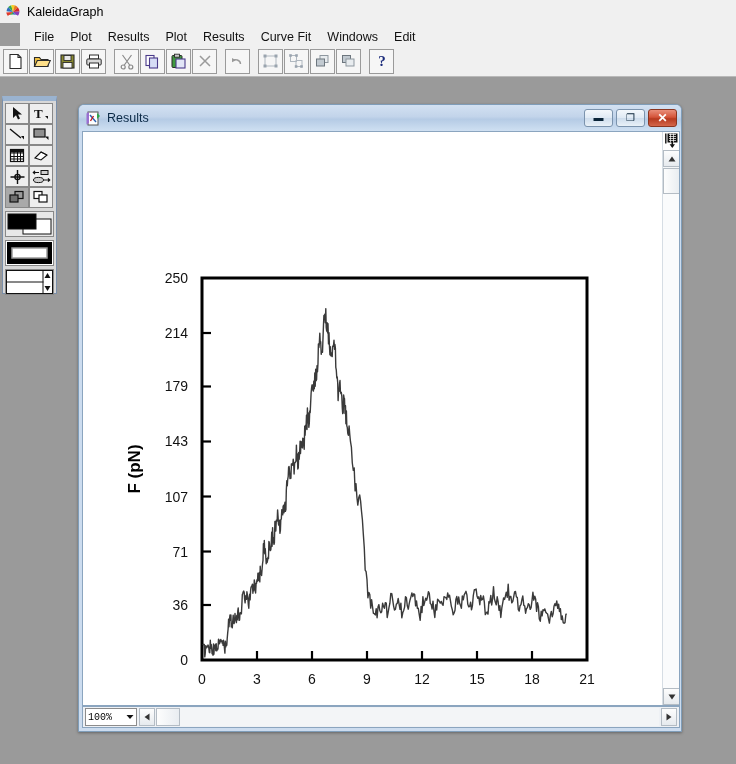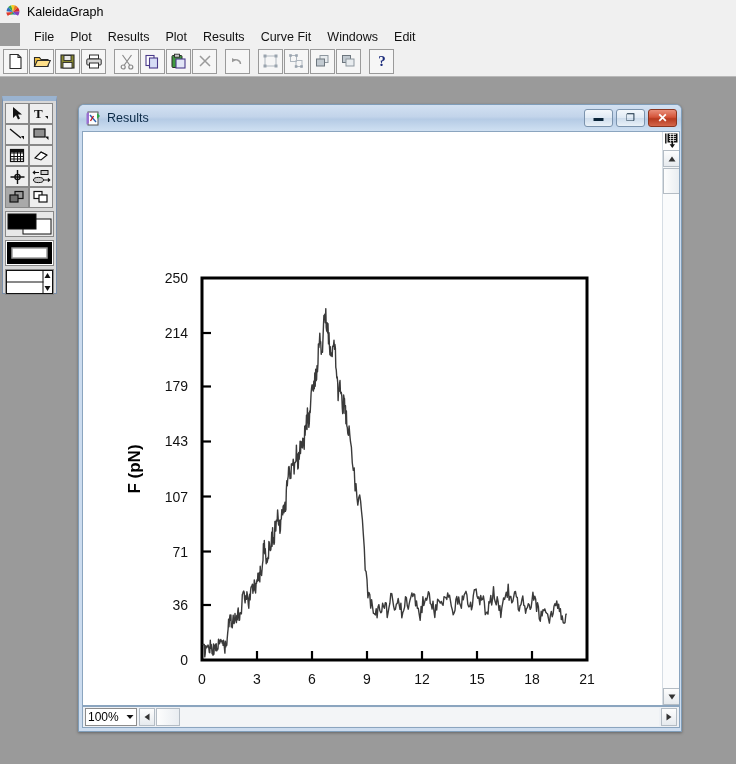--- a/index.html
+++ b/index.html
@@ -172,21 +172,21 @@
     background: #eef1f5;
     border: 1px solid #8ba5bf;
     display: flex; align-items: center;
   }
   .zoombox {
     width: 52px; height: 18px; margin-left: 2px;
     background: #fff; border: 1px solid #8c8c8c;
     display: flex; align-items: center; justify-content: space-between;
     padding: 0 2px;
   }
-  .zoombox .zt { font-size: 12px; color: #000; }
+  .zoombox .zt { font-size: 10px; color: #000; font-family: Liberation Mono, monospace; }
   .hs-arrow {
     width: 16px; height: 18px; margin-left: 2px;
     background: linear-gradient(to bottom,#fdfdfd,#e6eaee);
     border: 1px solid #b4bcc4;
     display: flex; align-items: center; justify-content: center;
   }
   .hs-thumb {
     width: 24px; height: 18px; margin-left: 1px;
     background: linear-gradient(to right,#fdfdfd,#e9edf1);
     border: 1px solid #b4bcc4;

